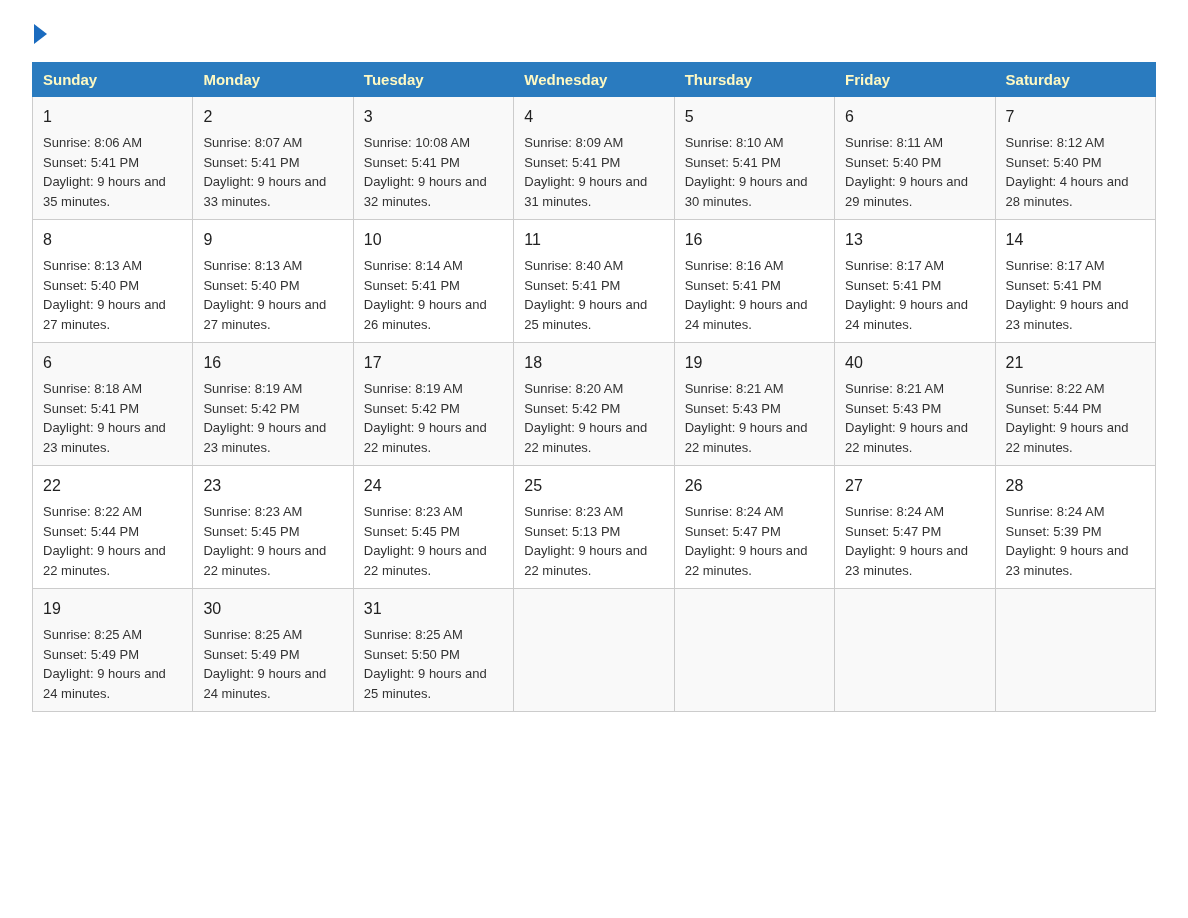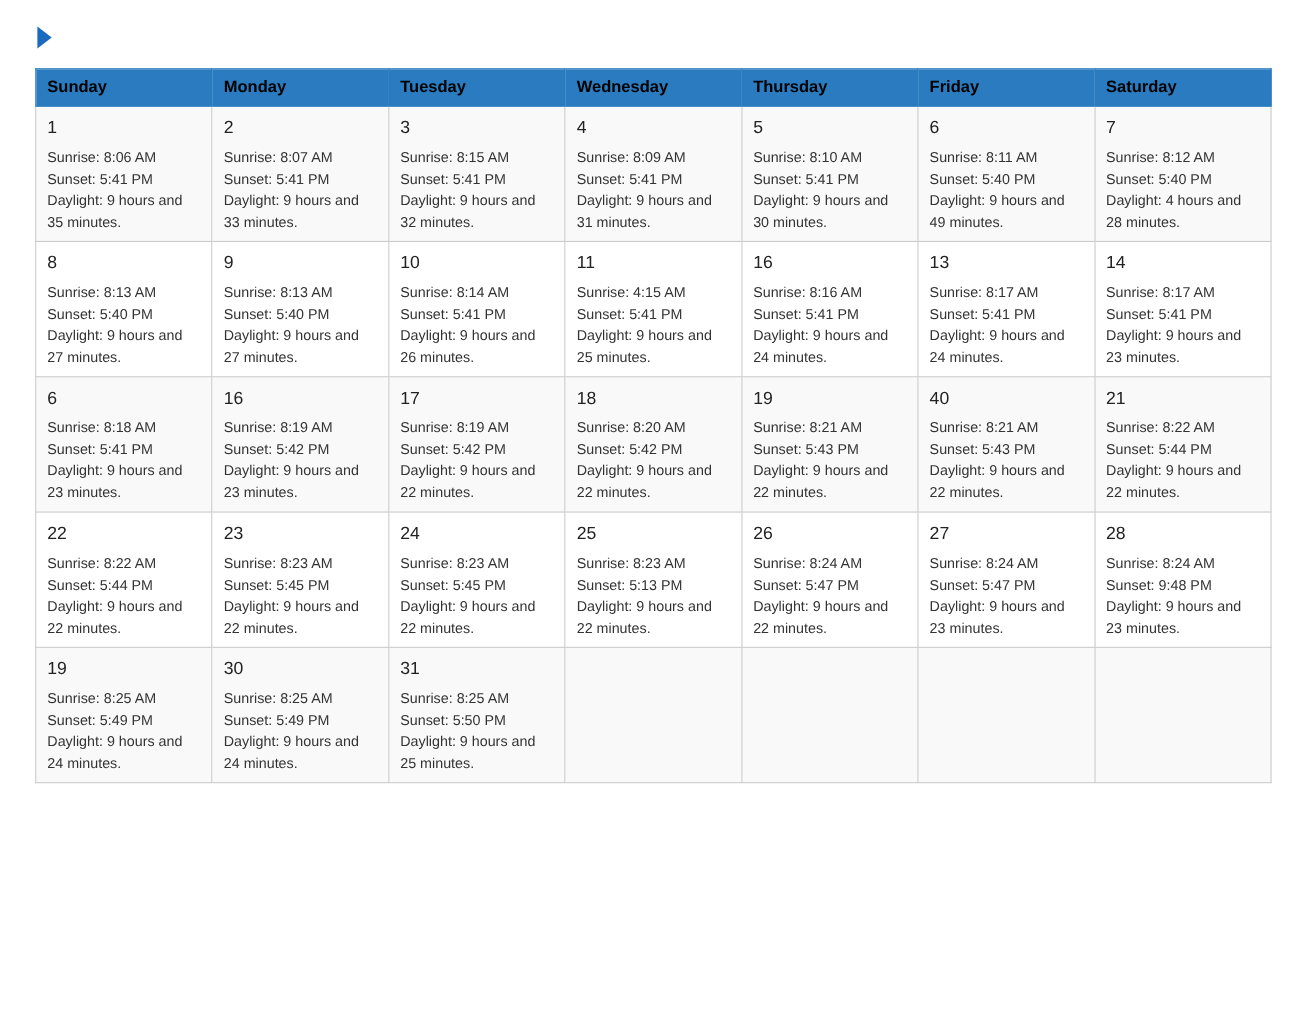--- a/index.html
+++ b/index.html
@@ -37,21 +37,21 @@
       margin-top: 4px;
     }
     table {
       width: 100%;
       border-collapse: collapse;
       margin-top: 12px;
       table-layout: fixed;
     }
     thead tr th {
       background-color: #2a7bbf;
-      color: #000000;
+      color: #fef9c3;
       font-size: 15px;
       font-weight: bold;
       padding: 8px 10px;
       text-align: left;
       border: 1px solid #2a7bbf;
     }
     tbody tr td {
       vertical-align: top;
       padding: 8px 10px;
       font-size: 13px;
@@ -127,52 +127,52 @@
         <th>Wednesday</th>
         <th>Thursday</th>
         <th>Friday</th>
         <th>Saturday</th>
       </tr>
   </thead>
   <tbody id="calendar-body">
   <tr>
         <td><span class="day-num">1</span><span>Sunrise: 8:06 AM</span><br><span>Sunset: 5:41 PM</span><br><span>Daylight: 9 hours and 35 minutes.</span></td>
         <td><span class="day-num">2</span><span>Sunrise: 8:07 AM</span><br><span>Sunset: 5:41 PM</span><br><span>Daylight: 9 hours and 33 minutes.</span></td>
-        <td><span class="day-num">3</span><span>Sunrise: 8:15 AM</span><br><span>Sunset: 5:41 PM</span><br><span>Daylight: 9 hours and 32 minutes.</span></td>
+        <td><span class="day-num">3</span><span>Sunrise: 10:08 AM</span><br><span>Sunset: 5:41 PM</span><br><span>Daylight: 9 hours and 32 minutes.</span></td>
         <td><span class="day-num">4</span><span>Sunrise: 8:09 AM</span><br><span>Sunset: 5:41 PM</span><br><span>Daylight: 9 hours and 31 minutes.</span></td>
         <td><span class="day-num">5</span><span>Sunrise: 8:10 AM</span><br><span>Sunset: 5:41 PM</span><br><span>Daylight: 9 hours and 30 minutes.</span></td>
-        <td><span class="day-num">6</span><span>Sunrise: 8:11 AM</span><br><span>Sunset: 5:40 PM</span><br><span>Daylight: 9 hours and 49 minutes.</span></td>
+        <td><span class="day-num">6</span><span>Sunrise: 8:11 AM</span><br><span>Sunset: 5:40 PM</span><br><span>Daylight: 9 hours and 29 minutes.</span></td>
         <td><span class="day-num">7</span><span>Sunrise: 8:12 AM</span><br><span>Sunset: 5:40 PM</span><br><span>Daylight: 4 hours and 28 minutes.</span></td>
       </tr>
       <tr>
         <td><span class="day-num">8</span><span>Sunrise: 8:13 AM</span><br><span>Sunset: 5:40 PM</span><br><span>Daylight: 9 hours and 27 minutes.</span></td>
         <td><span class="day-num">9</span><span>Sunrise: 8:13 AM</span><br><span>Sunset: 5:40 PM</span><br><span>Daylight: 9 hours and 27 minutes.</span></td>
         <td><span class="day-num">10</span><span>Sunrise: 8:14 AM</span><br><span>Sunset: 5:41 PM</span><br><span>Daylight: 9 hours and 26 minutes.</span></td>
-        <td><span class="day-num">11</span><span>Sunrise: 4:15 AM</span><br><span>Sunset: 5:41 PM</span><br><span>Daylight: 9 hours and 25 minutes.</span></td>
+        <td><span class="day-num">11</span><span>Sunrise: 8:40 AM</span><br><span>Sunset: 5:41 PM</span><br><span>Daylight: 9 hours and 25 minutes.</span></td>
         <td><span class="day-num">16</span><span>Sunrise: 8:16 AM</span><br><span>Sunset: 5:41 PM</span><br><span>Daylight: 9 hours and 24 minutes.</span></td>
         <td><span class="day-num">13</span><span>Sunrise: 8:17 AM</span><br><span>Sunset: 5:41 PM</span><br><span>Daylight: 9 hours and 24 minutes.</span></td>
         <td><span class="day-num">14</span><span>Sunrise: 8:17 AM</span><br><span>Sunset: 5:41 PM</span><br><span>Daylight: 9 hours and 23 minutes.</span></td>
       </tr>
       <tr>
         <td><span class="day-num">6</span><span>Sunrise: 8:18 AM</span><br><span>Sunset: 5:41 PM</span><br><span>Daylight: 9 hours and 23 minutes.</span></td>
         <td><span class="day-num">16</span><span>Sunrise: 8:19 AM</span><br><span>Sunset: 5:42 PM</span><br><span>Daylight: 9 hours and 23 minutes.</span></td>
         <td><span class="day-num">17</span><span>Sunrise: 8:19 AM</span><br><span>Sunset: 5:42 PM</span><br><span>Daylight: 9 hours and 22 minutes.</span></td>
         <td><span class="day-num">18</span><span>Sunrise: 8:20 AM</span><br><span>Sunset: 5:42 PM</span><br><span>Daylight: 9 hours and 22 minutes.</span></td>
         <td><span class="day-num">19</span><span>Sunrise: 8:21 AM</span><br><span>Sunset: 5:43 PM</span><br><span>Daylight: 9 hours and 22 minutes.</span></td>
         <td><span class="day-num">40</span><span>Sunrise: 8:21 AM</span><br><span>Sunset: 5:43 PM</span><br><span>Daylight: 9 hours and 22 minutes.</span></td>
         <td><span class="day-num">21</span><span>Sunrise: 8:22 AM</span><br><span>Sunset: 5:44 PM</span><br><span>Daylight: 9 hours and 22 minutes.</span></td>
       </tr>
       <tr>
         <td><span class="day-num">22</span><span>Sunrise: 8:22 AM</span><br><span>Sunset: 5:44 PM</span><br><span>Daylight: 9 hours and 22 minutes.</span></td>
         <td><span class="day-num">23</span><span>Sunrise: 8:23 AM</span><br><span>Sunset: 5:45 PM</span><br><span>Daylight: 9 hours and 22 minutes.</span></td>
         <td><span class="day-num">24</span><span>Sunrise: 8:23 AM</span><br><span>Sunset: 5:45 PM</span><br><span>Daylight: 9 hours and 22 minutes.</span></td>
         <td><span class="day-num">25</span><span>Sunrise: 8:23 AM</span><br><span>Sunset: 5:13 PM</span><br><span>Daylight: 9 hours and 22 minutes.</span></td>
         <td><span class="day-num">26</span><span>Sunrise: 8:24 AM</span><br><span>Sunset: 5:47 PM</span><br><span>Daylight: 9 hours and 22 minutes.</span></td>
         <td><span class="day-num">27</span><span>Sunrise: 8:24 AM</span><br><span>Sunset: 5:47 PM</span><br><span>Daylight: 9 hours and 23 minutes.</span></td>
-        <td><span class="day-num">28</span><span>Sunrise: 8:24 AM</span><br><span>Sunset: 9:48 PM</span><br><span>Daylight: 9 hours and 23 minutes.</span></td>
+        <td><span class="day-num">28</span><span>Sunrise: 8:24 AM</span><br><span>Sunset: 5:39 PM</span><br><span>Daylight: 9 hours and 23 minutes.</span></td>
       </tr>
       <tr>
         <td><span class="day-num">19</span><span>Sunrise: 8:25 AM</span><br><span>Sunset: 5:49 PM</span><br><span>Daylight: 9 hours and 24 minutes.</span></td>
         <td><span class="day-num">30</span><span>Sunrise: 8:25 AM</span><br><span>Sunset: 5:49 PM</span><br><span>Daylight: 9 hours and 24 minutes.</span></td>
         <td><span class="day-num">31</span><span>Sunrise: 8:25 AM</span><br><span>Sunset: 5:50 PM</span><br><span>Daylight: 9 hours and 25 minutes.</span></td>
         <td></td>
         <td></td>
         <td></td>
         <td></td>
       </tr>

